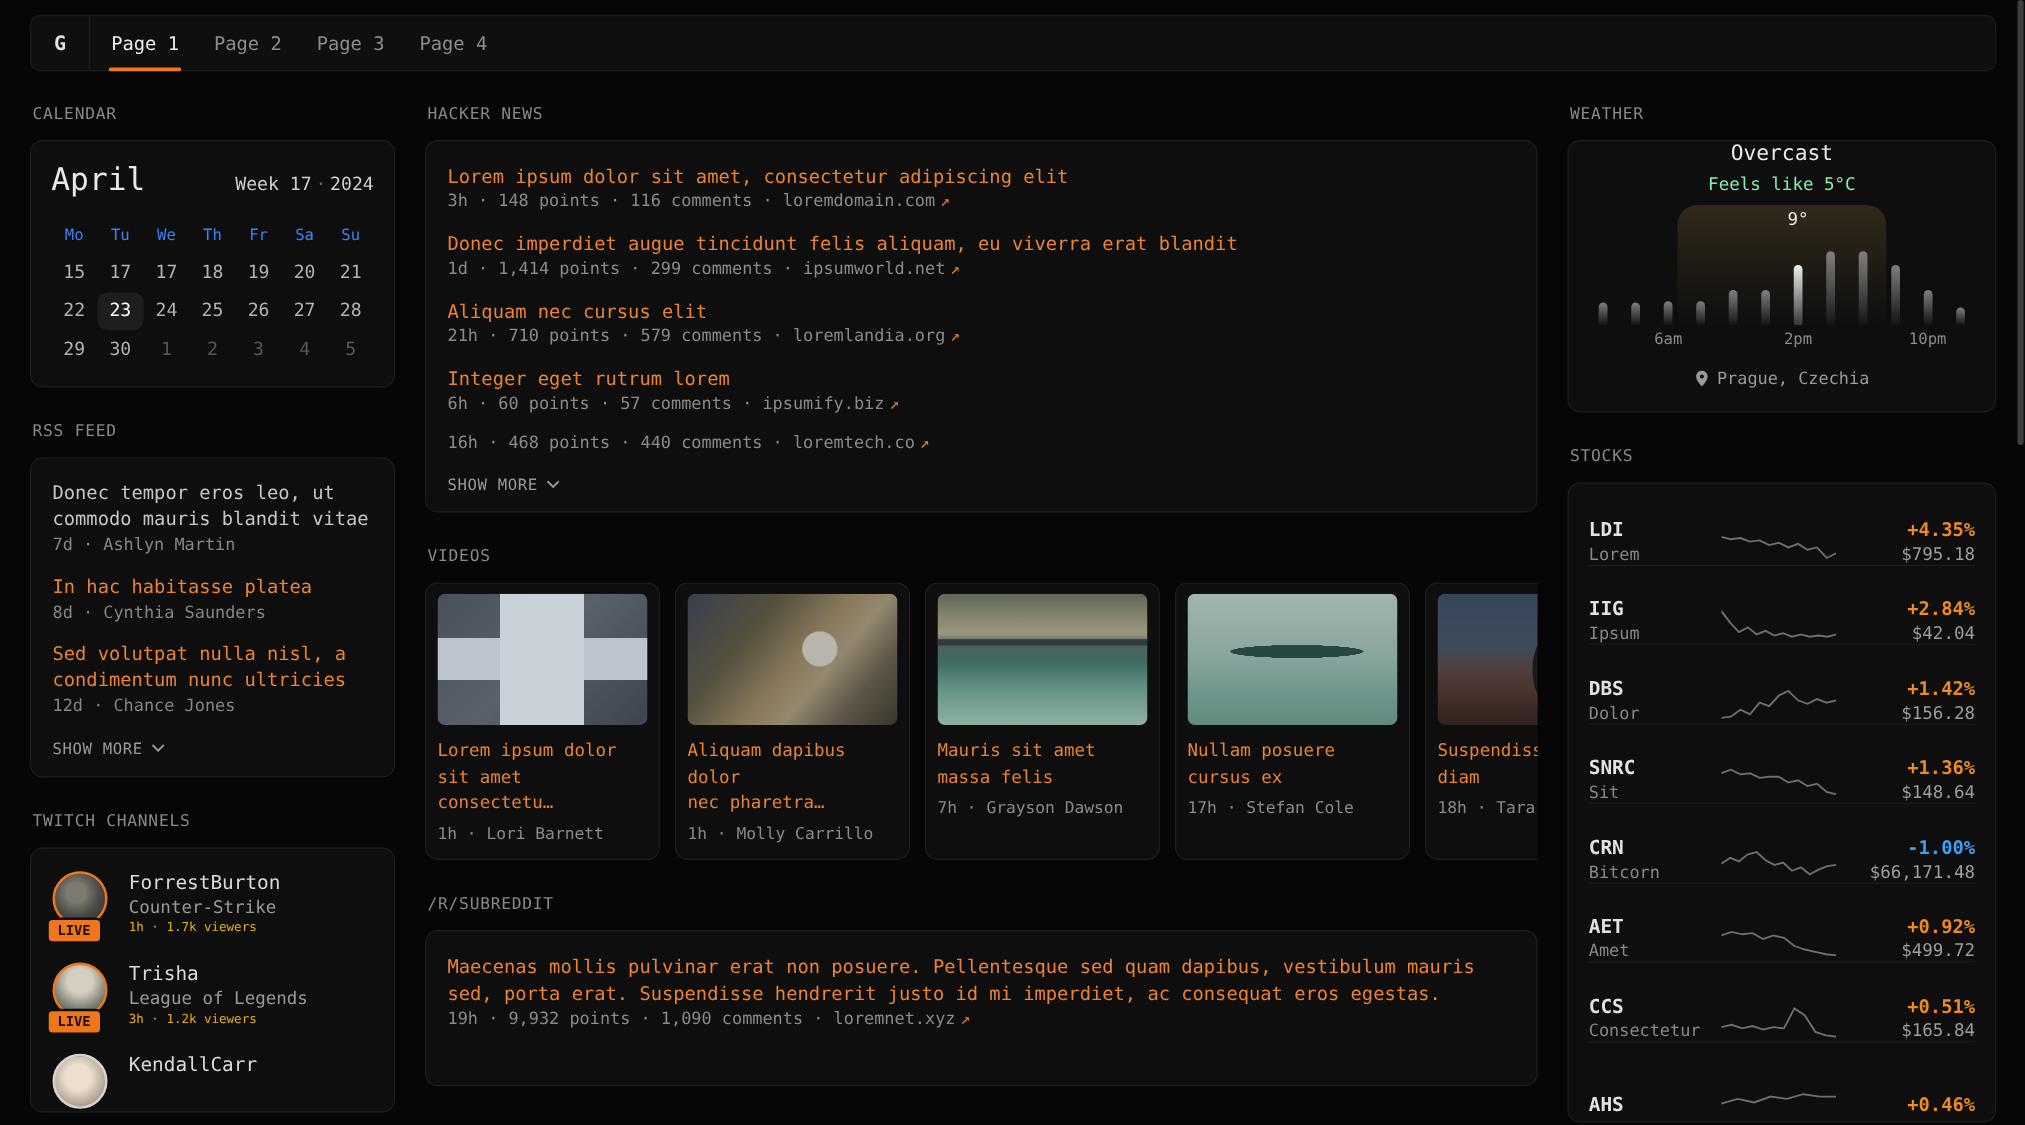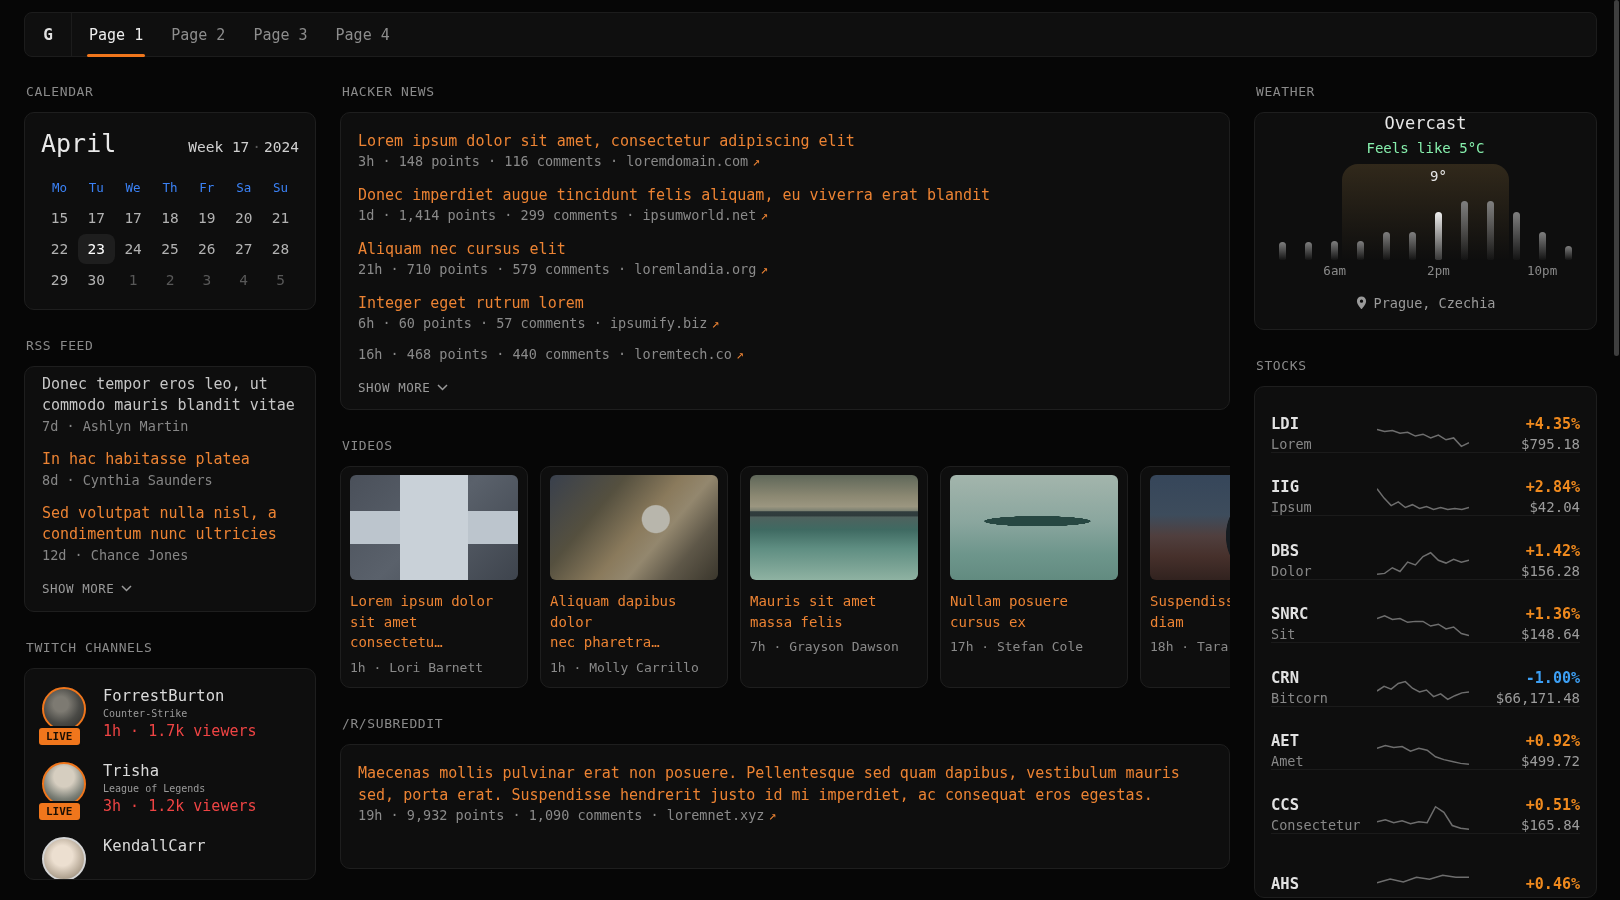--- a/index.html
+++ b/index.html
@@ -45,21 +45,21 @@
   .cal-month { font-size: 25px; color: #e8e8e8; }
   .cal-week { font-size: 14.5px; color: #d0d0d0; }
   .cal-week .dot { color: #5a5a5a; padding: 0 3px; }
   .cal-grid { display: grid; grid-template-columns: repeat(7, 1fr); row-gap: 1px; margin-top: 15px; text-align: center; }
   .cal-h { font-size: 12.5px; color: #3b82f6; padding: 7px 0; }
   .cal-cell { font-size: 14.5px; color: #b2b2b2; padding: 7px 0; border-radius: 8px; }
   .cal-cell.sel { background: #1e1e1e; color: #ffffff; }
   .cal-cell.dim { color: #585858; }
 
   
-  .rss { padding: 7px 17px 14px; }
+  .rss { padding: 17px 17px 14px; }
   .rss-item { margin-bottom: 15px; }
   .rss-title { display: block; font-size: 15px; line-height: 21px; color: #ec8333; }
   .rss-title.read { color: #c6c6c6; }
   .rss-meta { font-size: 13.5px; color: #868686; margin-top: 2px; }
   .show-more {
     display: inline-flex; align-items: center; gap: 7px; margin-top: 3px;
     font-size: 12.5px; letter-spacing: .5px; color: #9a9a9a; cursor: pointer;
   }
   .show-more svg { stroke: #9a9a9a; }
 
@@ -71,22 +71,22 @@
   .av.off { border-color: #d4d4d4; }
   .av-1 { background: radial-gradient(circle at 42% 38%, #7d7a72 0 22%, #4a4a46 55%, #262624 100%); }
   .av-2 { background: radial-gradient(circle at 50% 32%, #d6cec0 0 30%, #7c8077 65%, #3c423c 100%); }
   .av-3 { background: radial-gradient(circle at 46% 42%, #ecdfd0 0 32%, #b4a694 68%, #7c7260 100%); }
   .live-badge {
     position: absolute; left: -5px; bottom: -7px;
     background: #f0761c; color: #1c1004; font-size: 11px; font-weight: bold;
     padding: 2px 7px; border-radius: 5px; border: 2px solid #0e0e0e;
   }
   .tw-name { font-size: 15.5px; color: #dadada; display: block; }
-  .tw-game { font-size: 10px; color: #9a9a9a; margin-top: 3px; }
-  .tw-meta { font-size: 15px; color: #ef4444; margin-top: 3px; }
+  .tw-game { font-size: 14px; color: #9a9a9a; margin-top: 3px; }
+  .tw-meta { font-size: 10px; color: #eab308; margin-top: 3px; }
 
   
   .hn { padding: 17px 17px 13px; }
   .feed-item { margin-bottom: 15px; }
   .feed-title { display: block; font-size: 15px; line-height: 22px; color: #ec8333; }
   .feed-meta { font-size: 13.5px; color: #8a8a8a; margin-top: 1px; }
   .feed-meta .domain { color: #8a8a8a; cursor: pointer; }
   .feed-meta .arrow { color: #ec8333; padding-left: 4px; font-size: 13px; }
 
   

